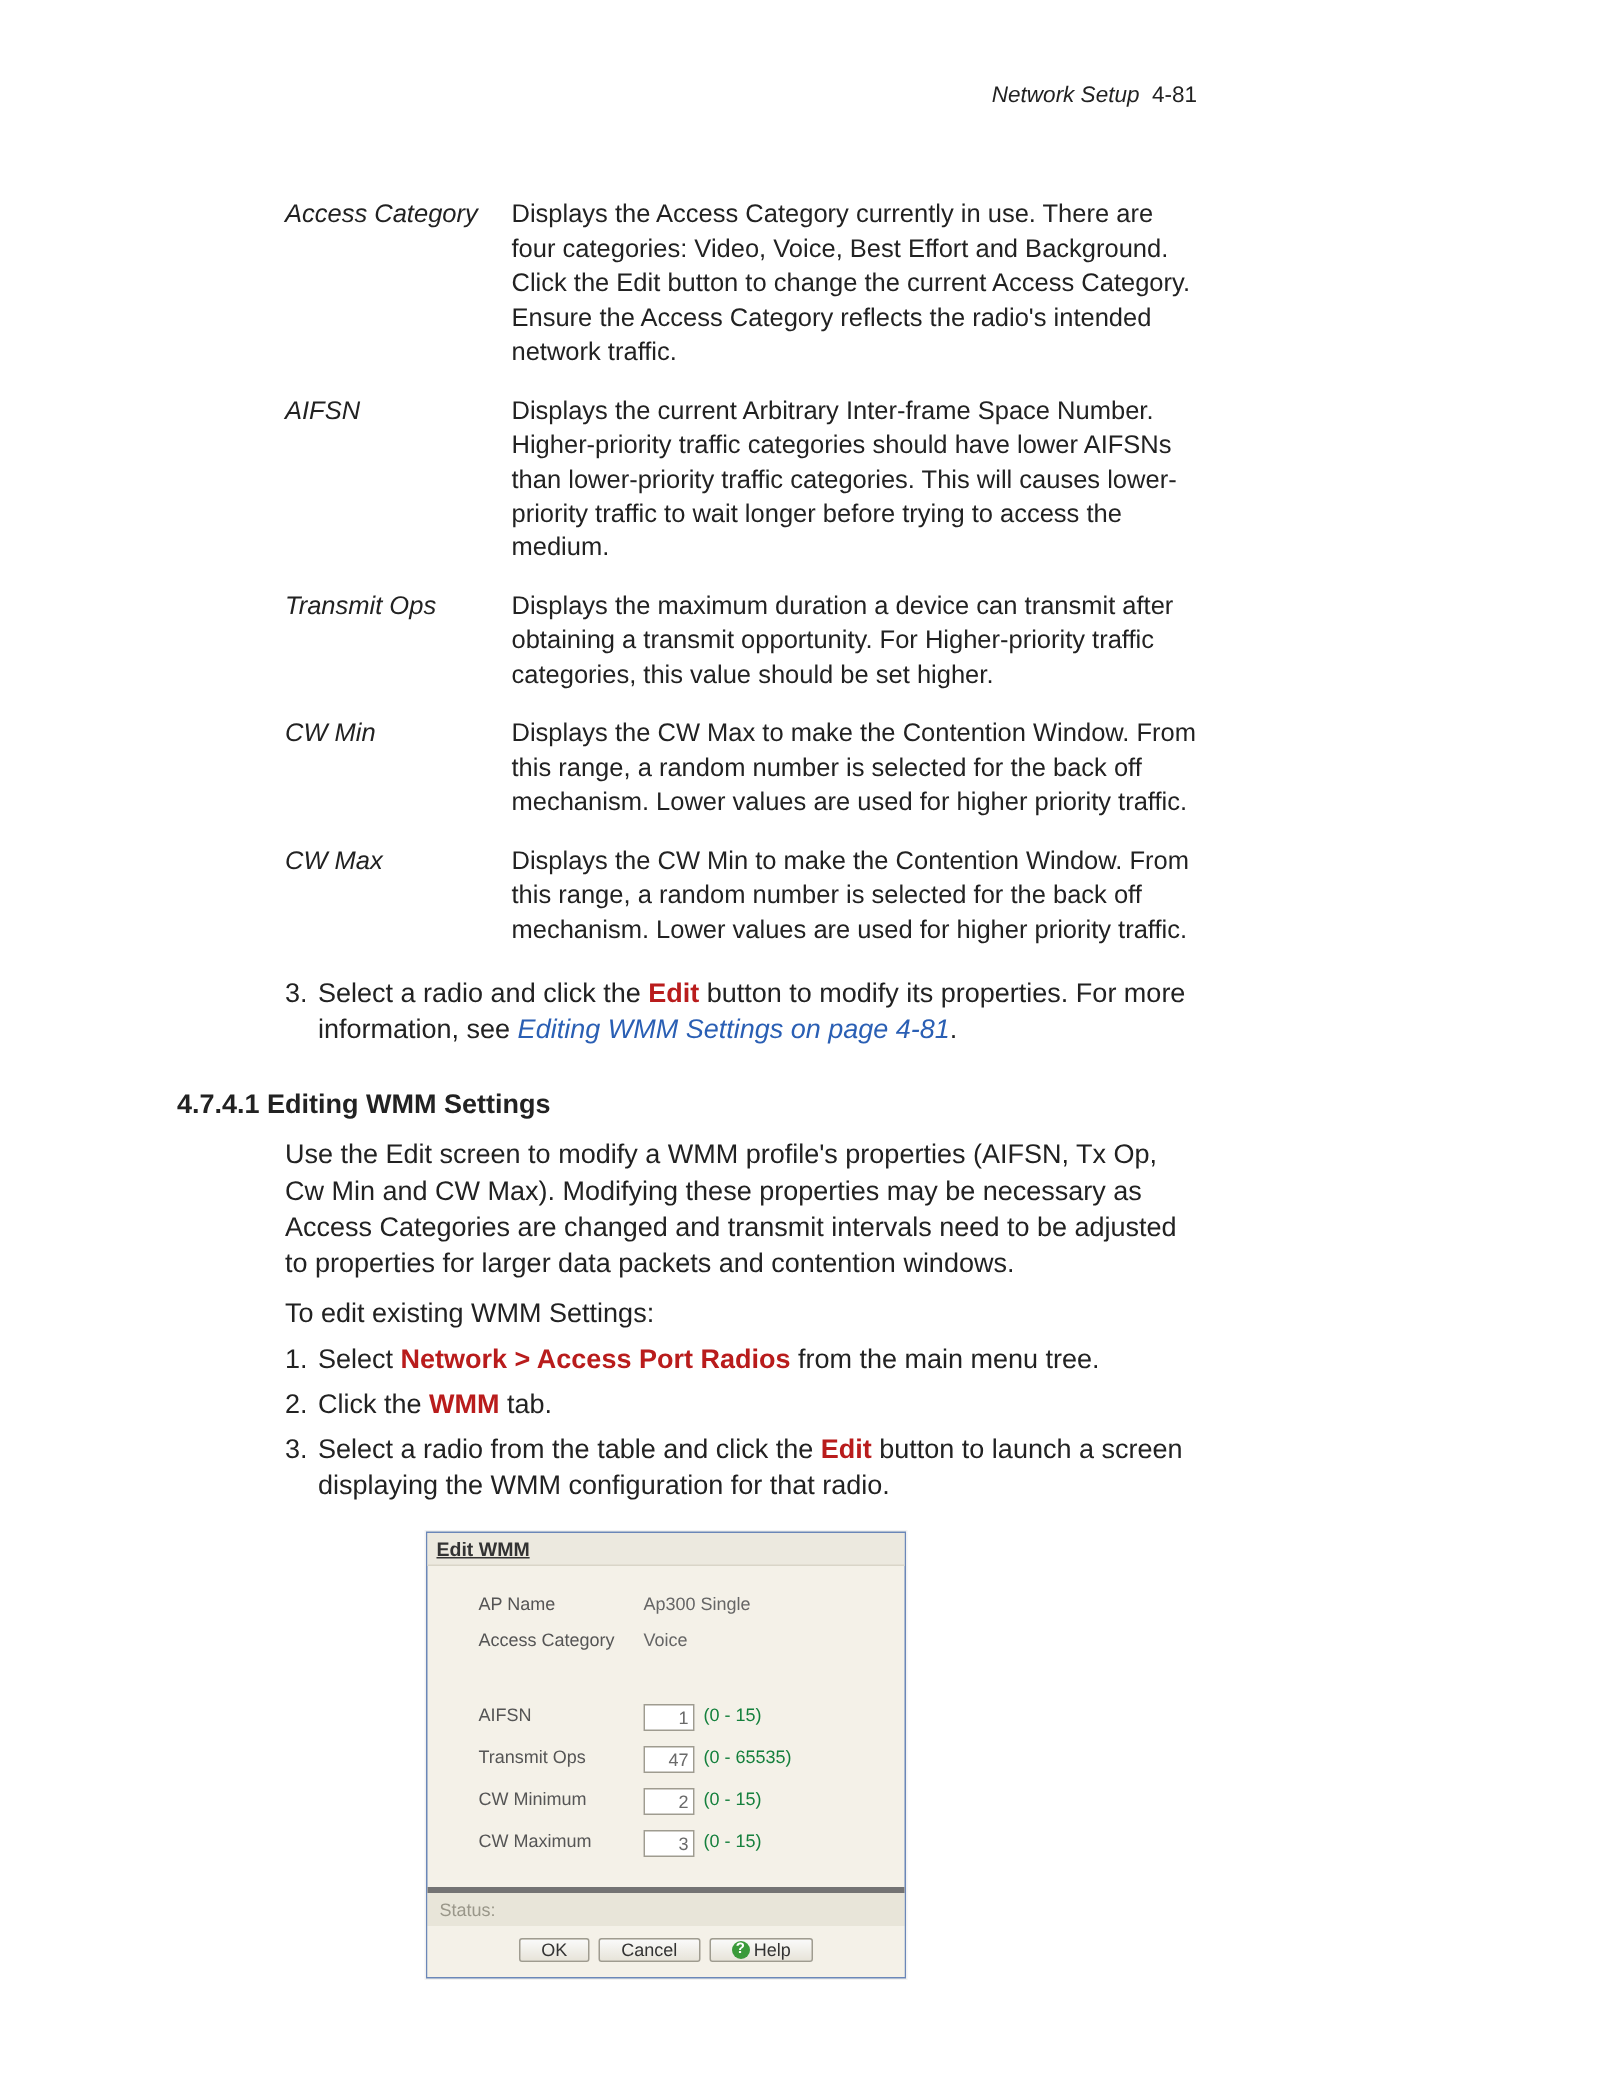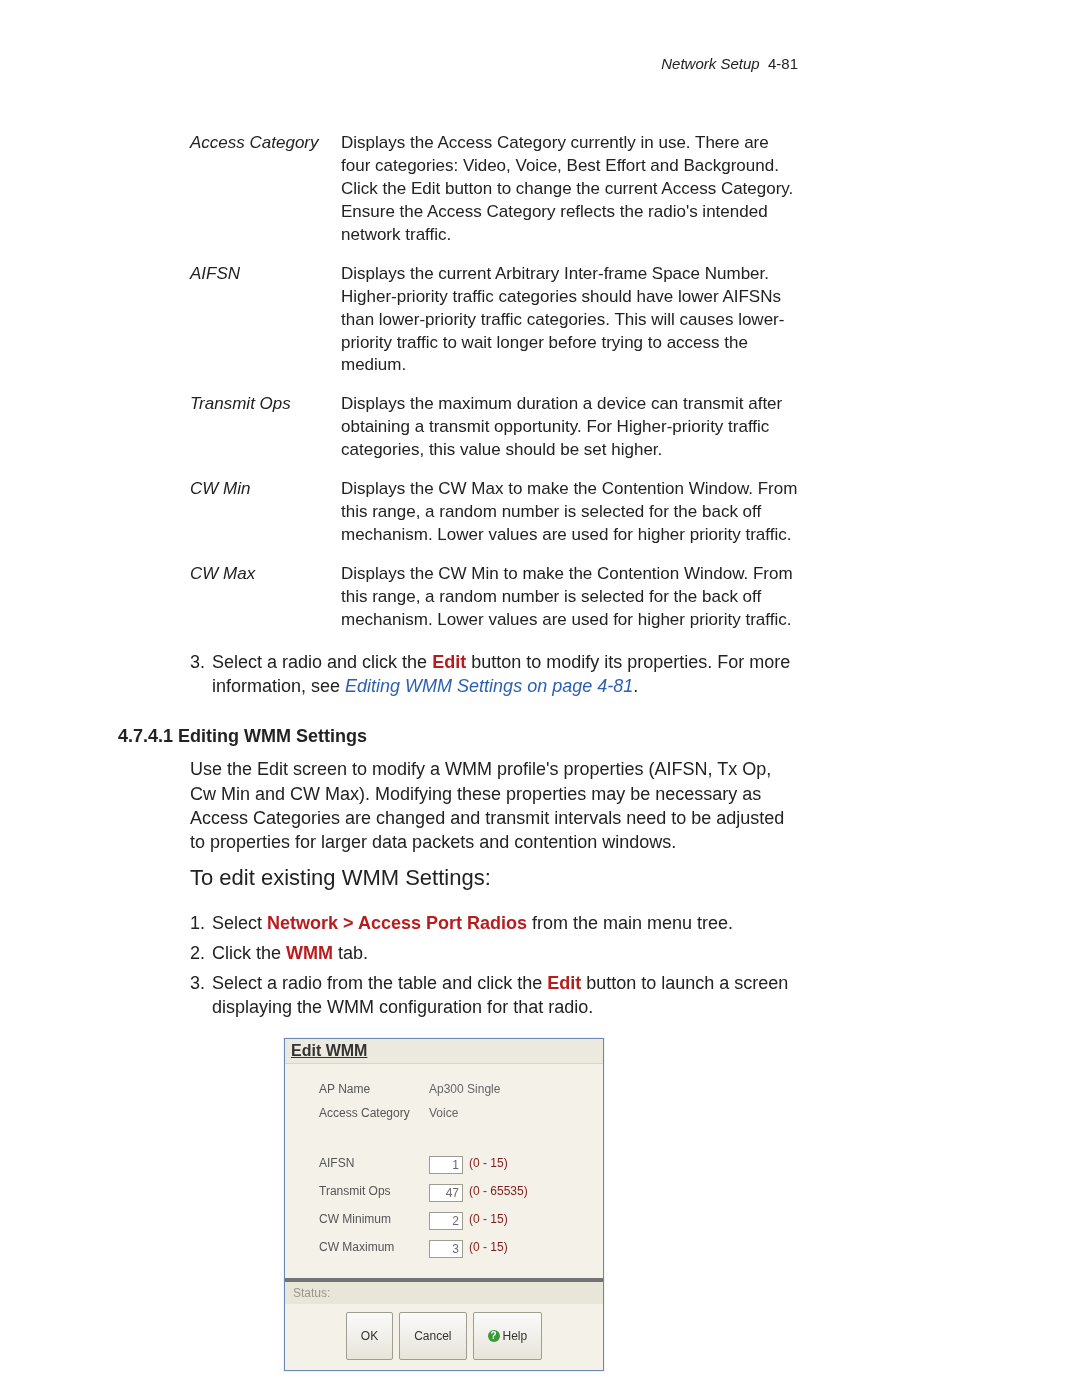--- a/index.html
+++ b/index.html
@@ -78,22 +78,22 @@
     font-size: 18px;
     font-weight: bold;
     margin: 28px 0 10px 38px;
   }
   .para {
     margin: 0 10px 10px 110px;
     font-size: 18px;
     line-height: 1.35;
   }
   .pre-list {
-    margin: 8px 10px 20px 110px;
-    font-size: 22px;
+    margin: 8px 10px 8px 110px;
+    font-size: 18px;
   }
   
   .dialog-wrap {
     display: flex;
     justify-content: center;
     margin-top: 18px;
   }
   .dialog {
     width: 318px;
     border: 1px solid #6b87b8;
@@ -123,21 +123,21 @@
     color: #fff;
     font-weight: bold;
     font-size: 13px;
     line-height: 1;
   }
   .dlg-sub {
     background: #ece9df;
     font-weight: bold;
     padding: 3px 6px;
     border-bottom: 1px solid #d9d5c8;
-    font-size: 16px;
+    font-size: 13px;
     color: #333;
     text-decoration: underline;
   }
   .dlg-body {
     padding: 18px 18px 10px 34px;
   }
   .dlg-row {
     display: flex;
     margin-bottom: 10px;
     color: #555;
@@ -159,40 +159,40 @@
     border: 1px solid #9f9c90;
     background: #fff;
     text-align: right;
     padding: 0 3px;
     font-size: 12px;
     color: #6a6a6a;
     box-sizing: border-box;
   }
   .dlg-range {
     margin-left: 6px;
-    color: #7f1d1d;
+    color: #15803d;
   }
   .dlg-status {
     border-top: 4px solid #737373;
     background: #e8e5d9;
     color: #9a978a;
     padding: 4px 8px;
     font-size: 12px;
   }
   .dlg-buttons {
     display: flex;
     justify-content: center;
     gap: 6px;
     padding: 8px 0 10px 0;
     background: #f4f1e8;
   }
   .dlg-btn {
     border: 1px solid #9f9c90;
     background: linear-gradient(#fafafa, #e7e4d9);
-    padding: 16px 14px;
+    padding: 0 14px;
     font-size: 12px;
     color: #333;
     border-radius: 2px;
     display: inline-flex;
     align-items: center;
     gap: 3px;
     text-align: right;
   }
   .help-icon {
     width: 12px;

